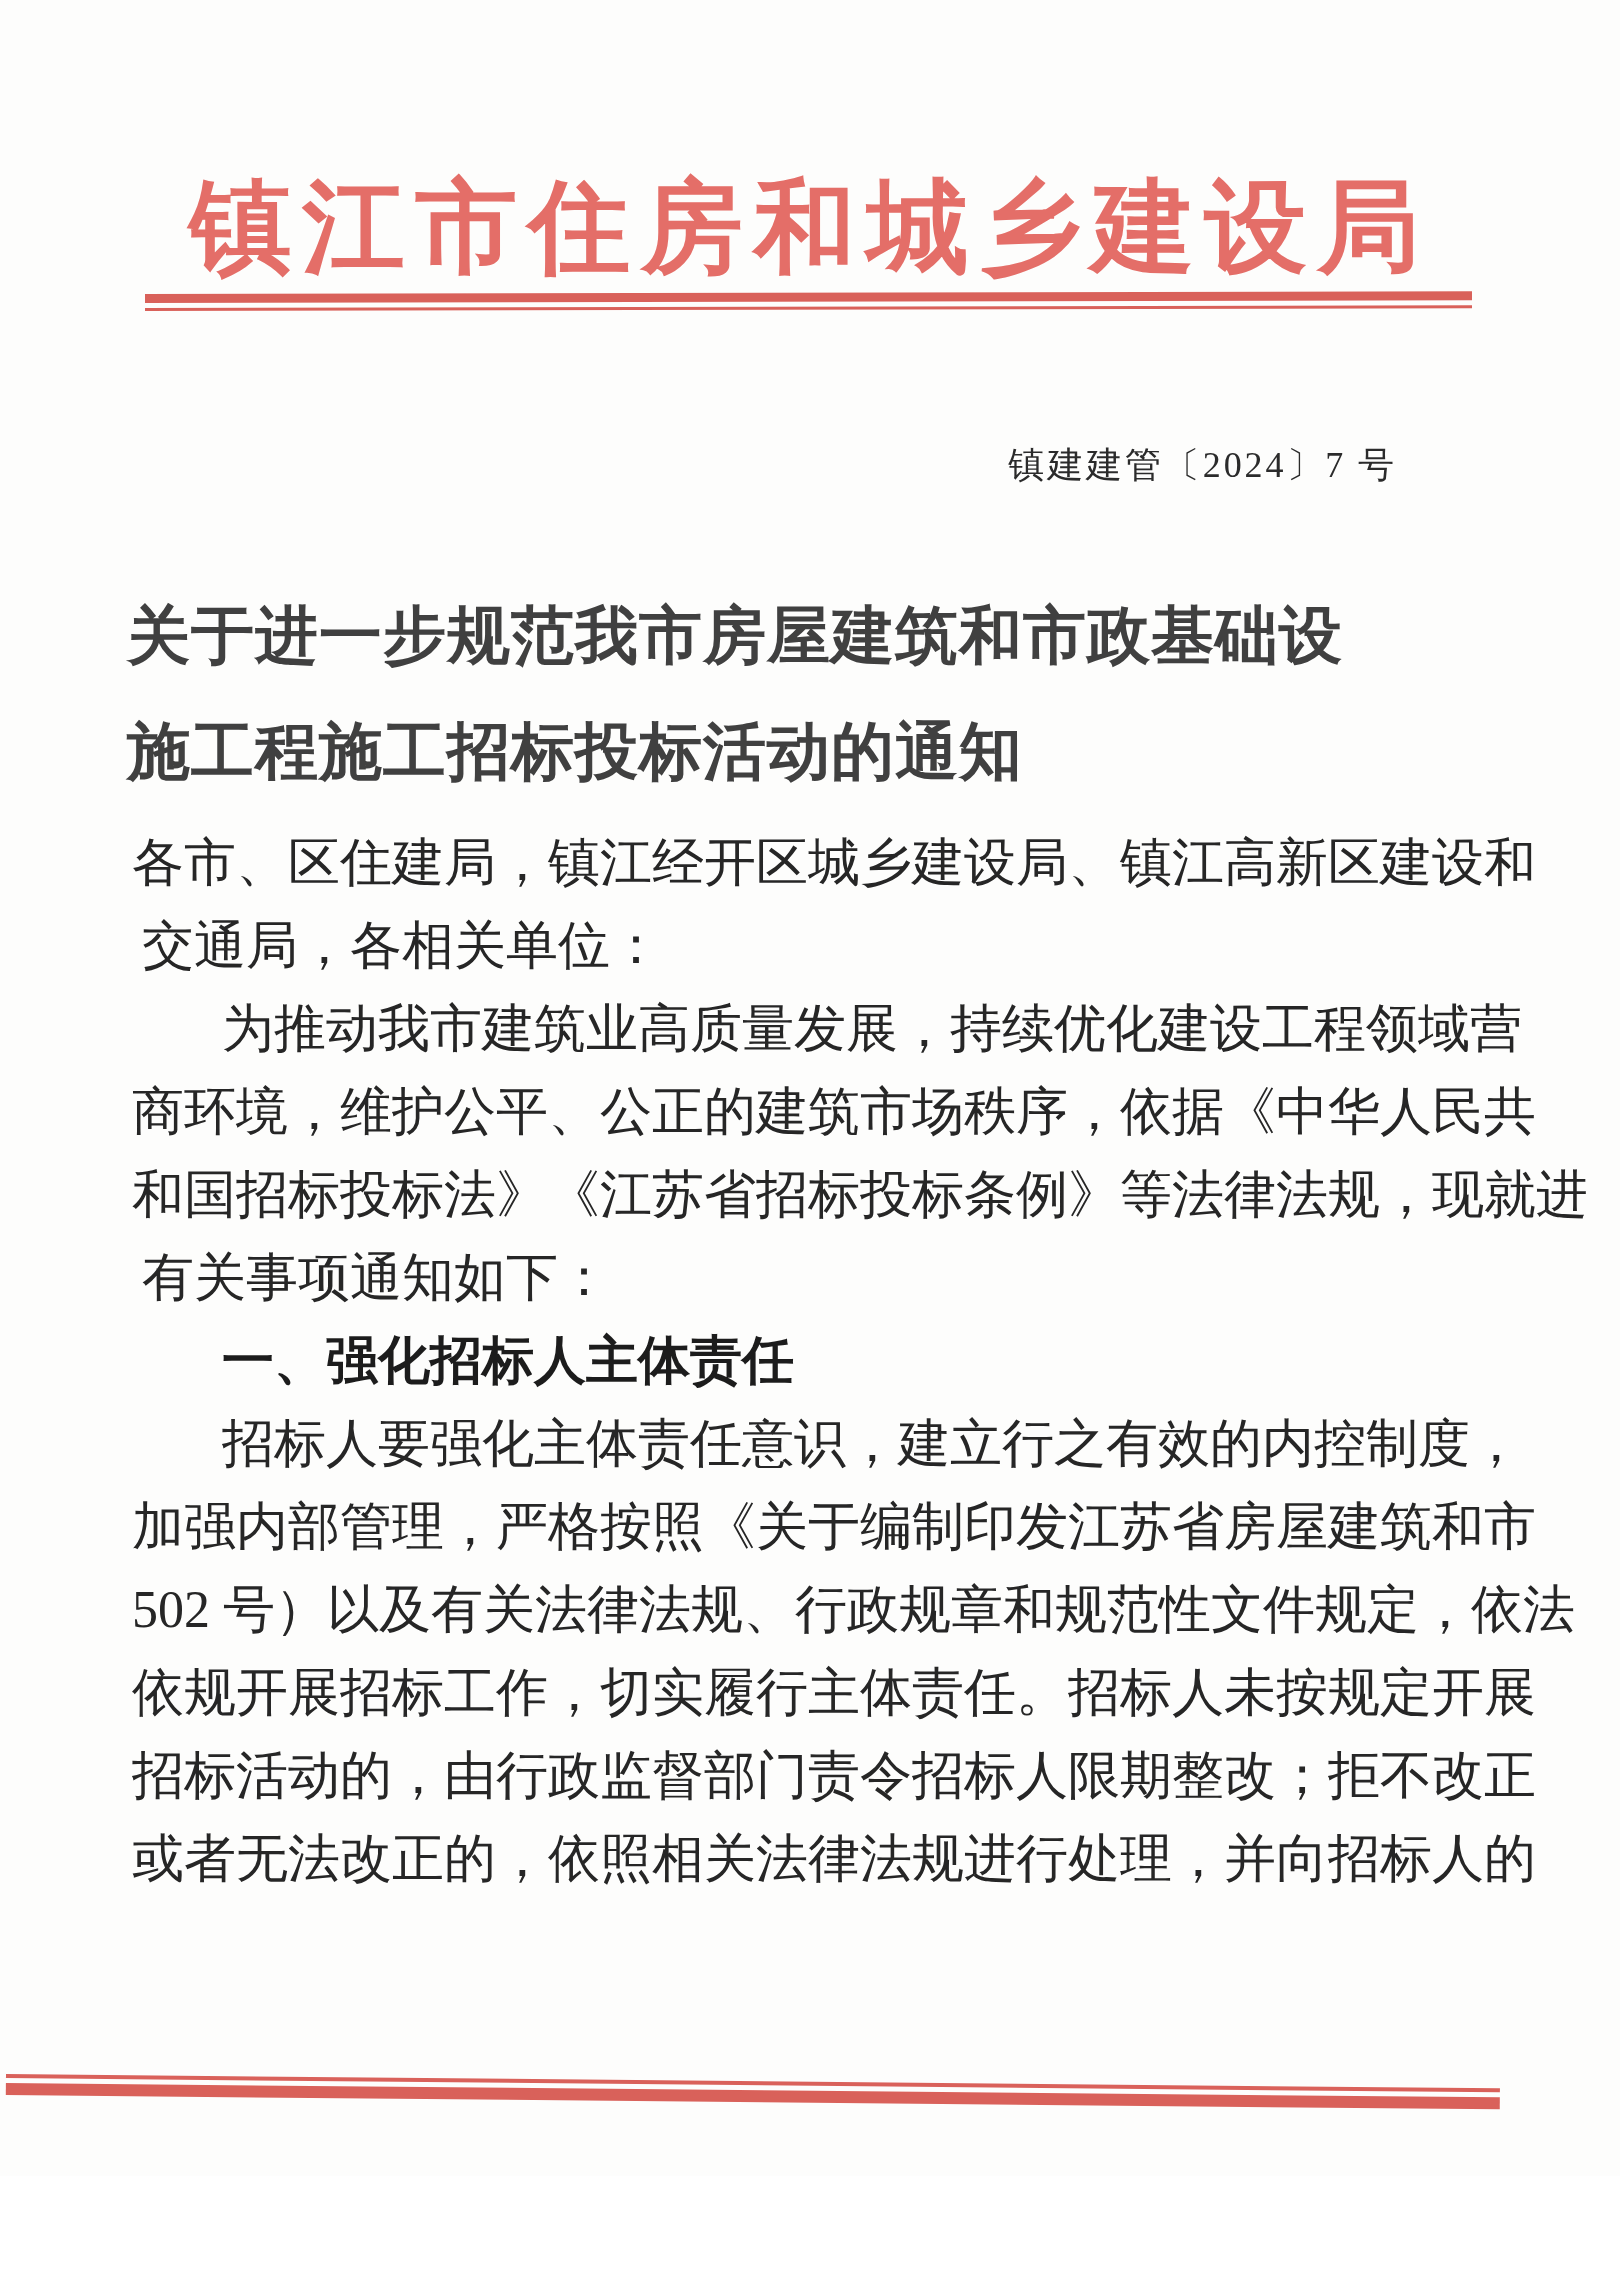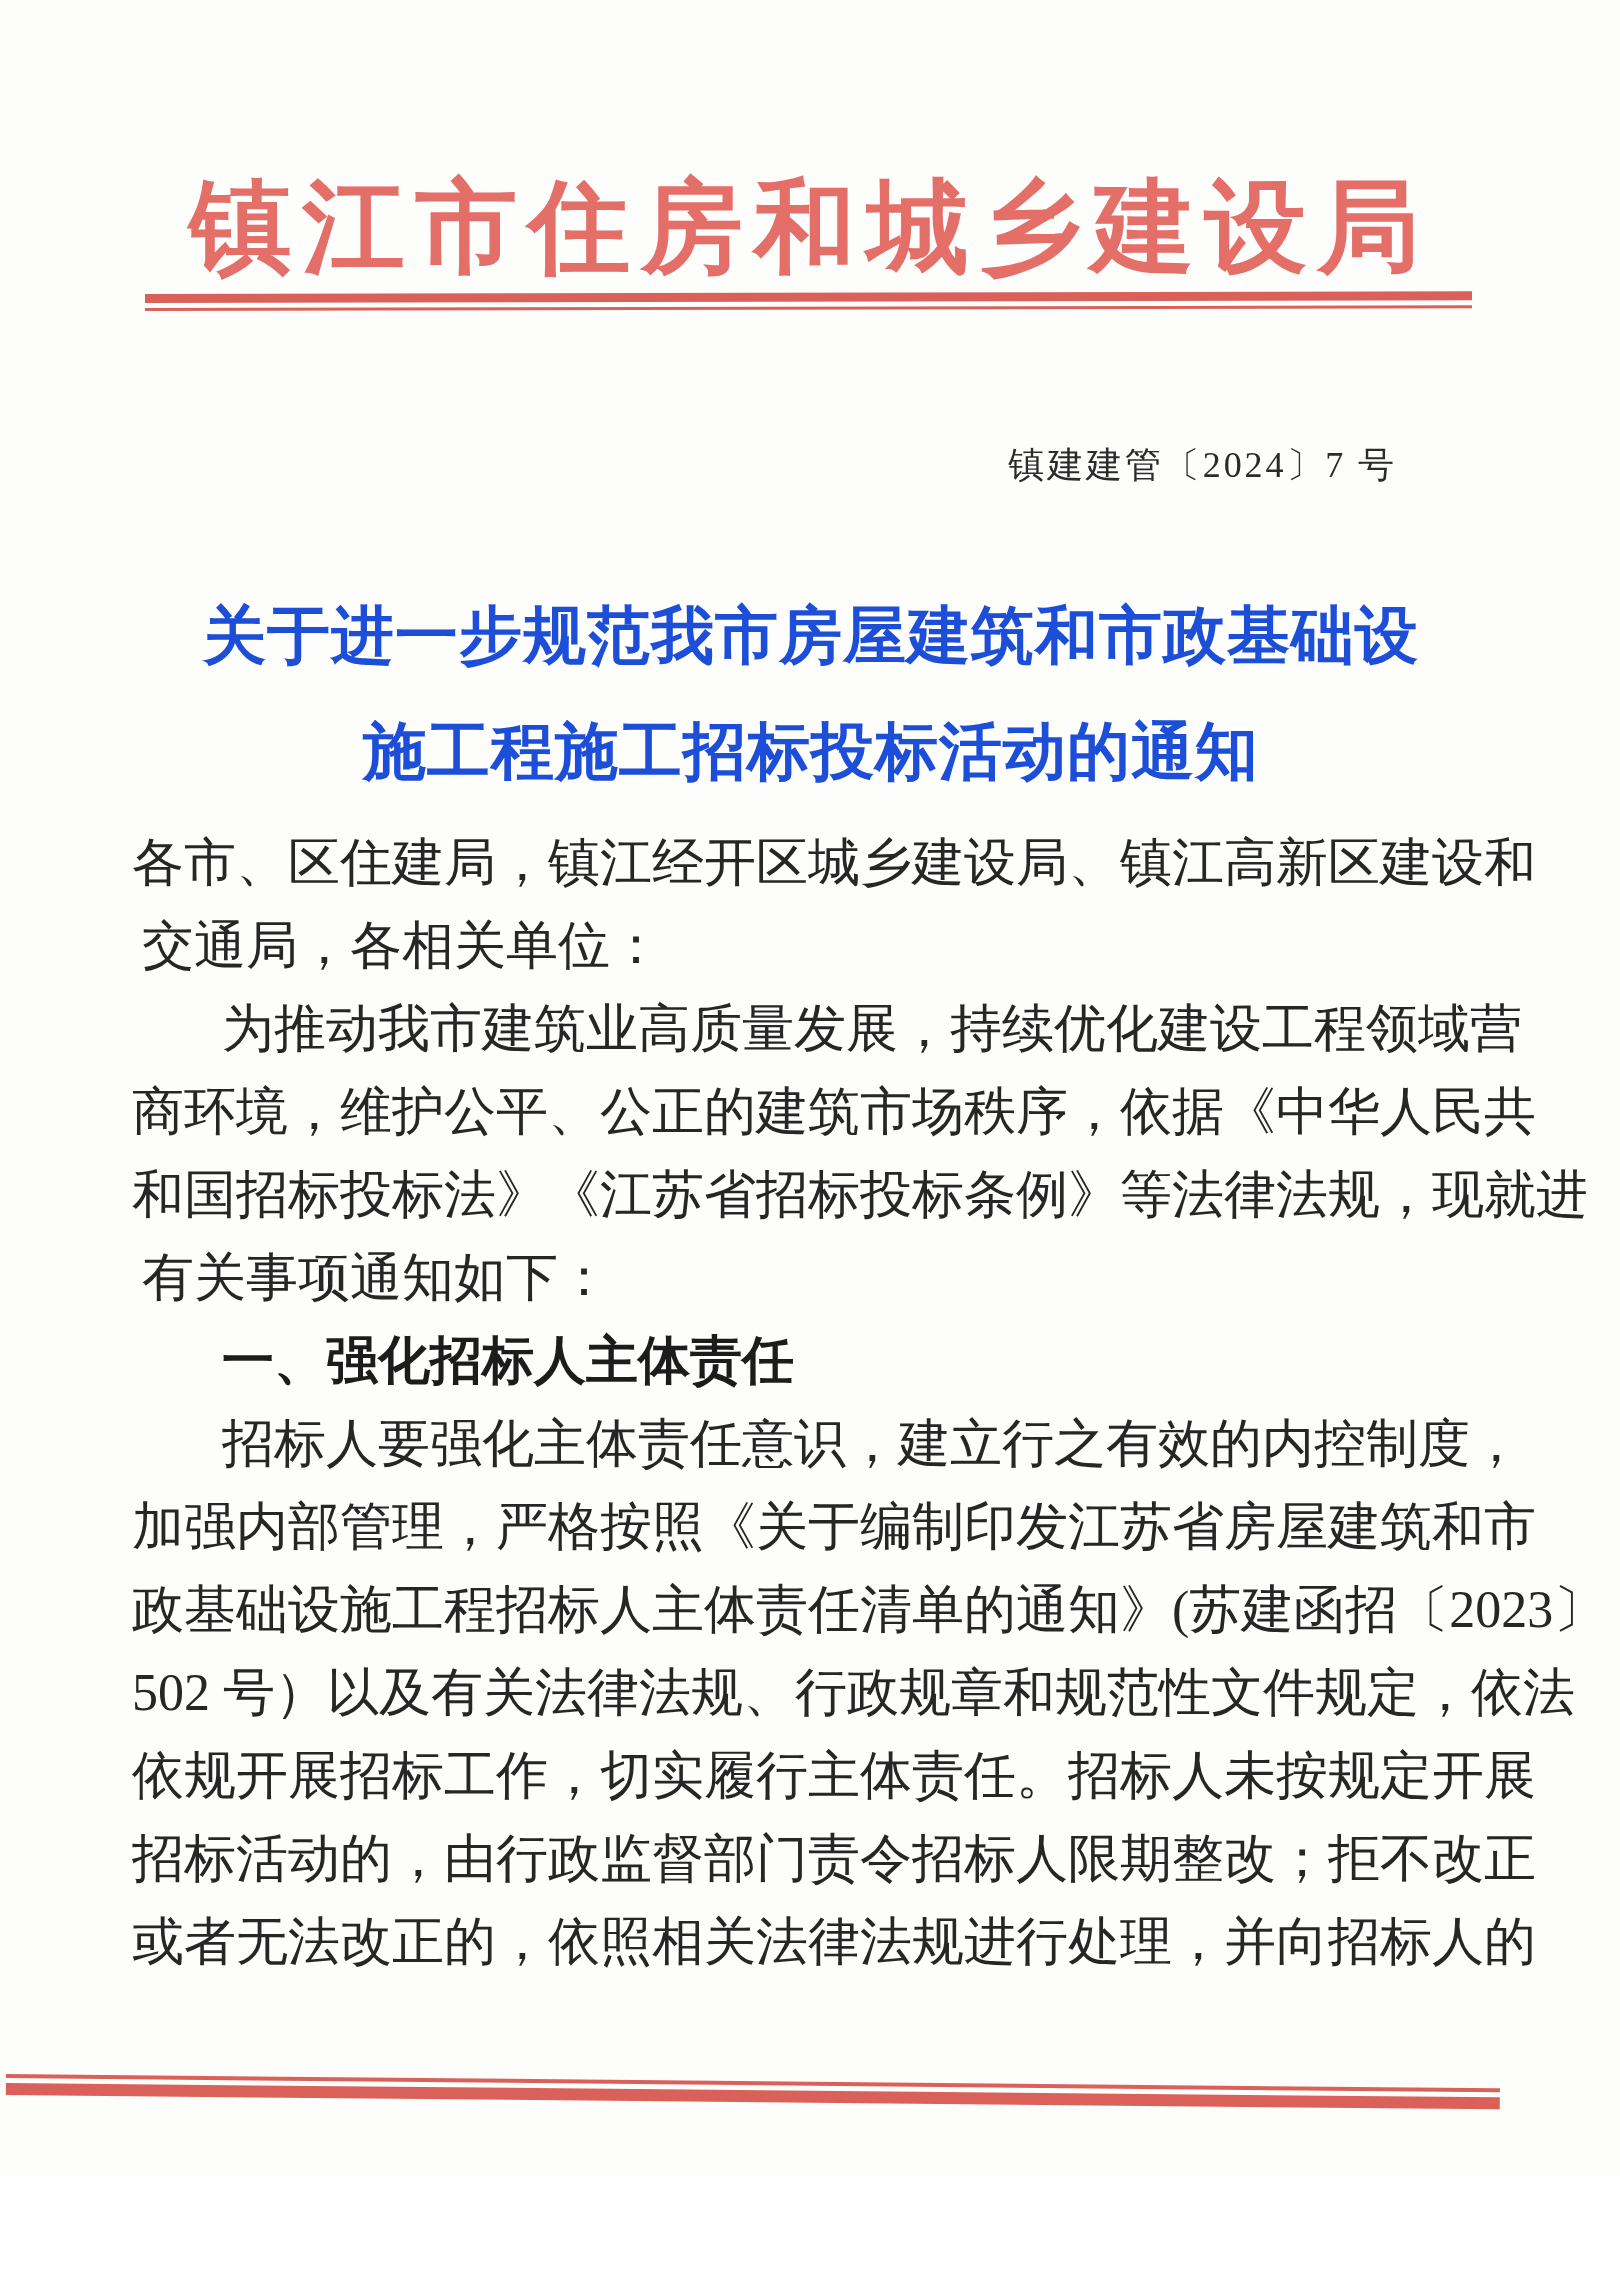--- a/index.html
+++ b/index.html
@@ -59,26 +59,25 @@
     color: #2b2b2b;
     white-space: nowrap;
   }
 
   
   .doc-title {
     position: absolute;
     top: 578px;
     left: 127px;
     right: 125px;
-    text-align: center;
     font-weight: 700;
     font-size: 63px;
     line-height: 116px;
     letter-spacing: 1px;
-    color: #1d4ed8;
+    color: #404040;
   }
 
   
   .body-text {
     position: absolute;
     top: 821px;
     left: 132px;
     right: 121px;
     font-size: 52px;
     line-height: 83px;
@@ -146,21 +145,20 @@
   <div class="body-text">
       <div class="line full">各市、区住建局，镇江经开区城乡建设局、镇江高新区建设和</div>
       <div class="line end">交通局，各相关单位：</div>
       <div class="line full-indent">为推动我市建筑业高质量发展，持续优化建设工程领域营</div>
       <div class="line full">商环境，维护公平、公正的建筑市场秩序，依据《中华人民共</div>
       <div class="line full">和国招标投标法》《江苏省招标投标条例》等法律法规，现就进</div>
       <div class="line end">有关事项通知如下：</div>
       <div class="line heading">一、强化招标人主体责任</div>
       <div class="line full-indent">招标人要强化主体责任意识，建立行之有效的内控制度，</div>
       <div class="line full">加强内部管理，严格按照《关于编制印发江苏省房屋建筑和市</div>
-      <div class="line full">政基础设施工程招标人主体责任清单的通知》(苏建函招〔2023〕</div>
       <div class="line full">502 号）以及有关法律法规、行政规章和规范性文件规定，依法</div>
       <div class="line full">依规开展招标工作，切实履行主体责任。招标人未按规定开展</div>
       <div class="line full">招标活动的，由行政监督部门责令招标人限期整改；拒不改正</div>
       <div class="line full">或者无法改正的，依照相关法律法规进行处理，并向招标人的</div>
     </div>
 
   <div class="footer-rule">
     <div class="thin"></div>
     <div class="thick"></div>
   </div>

